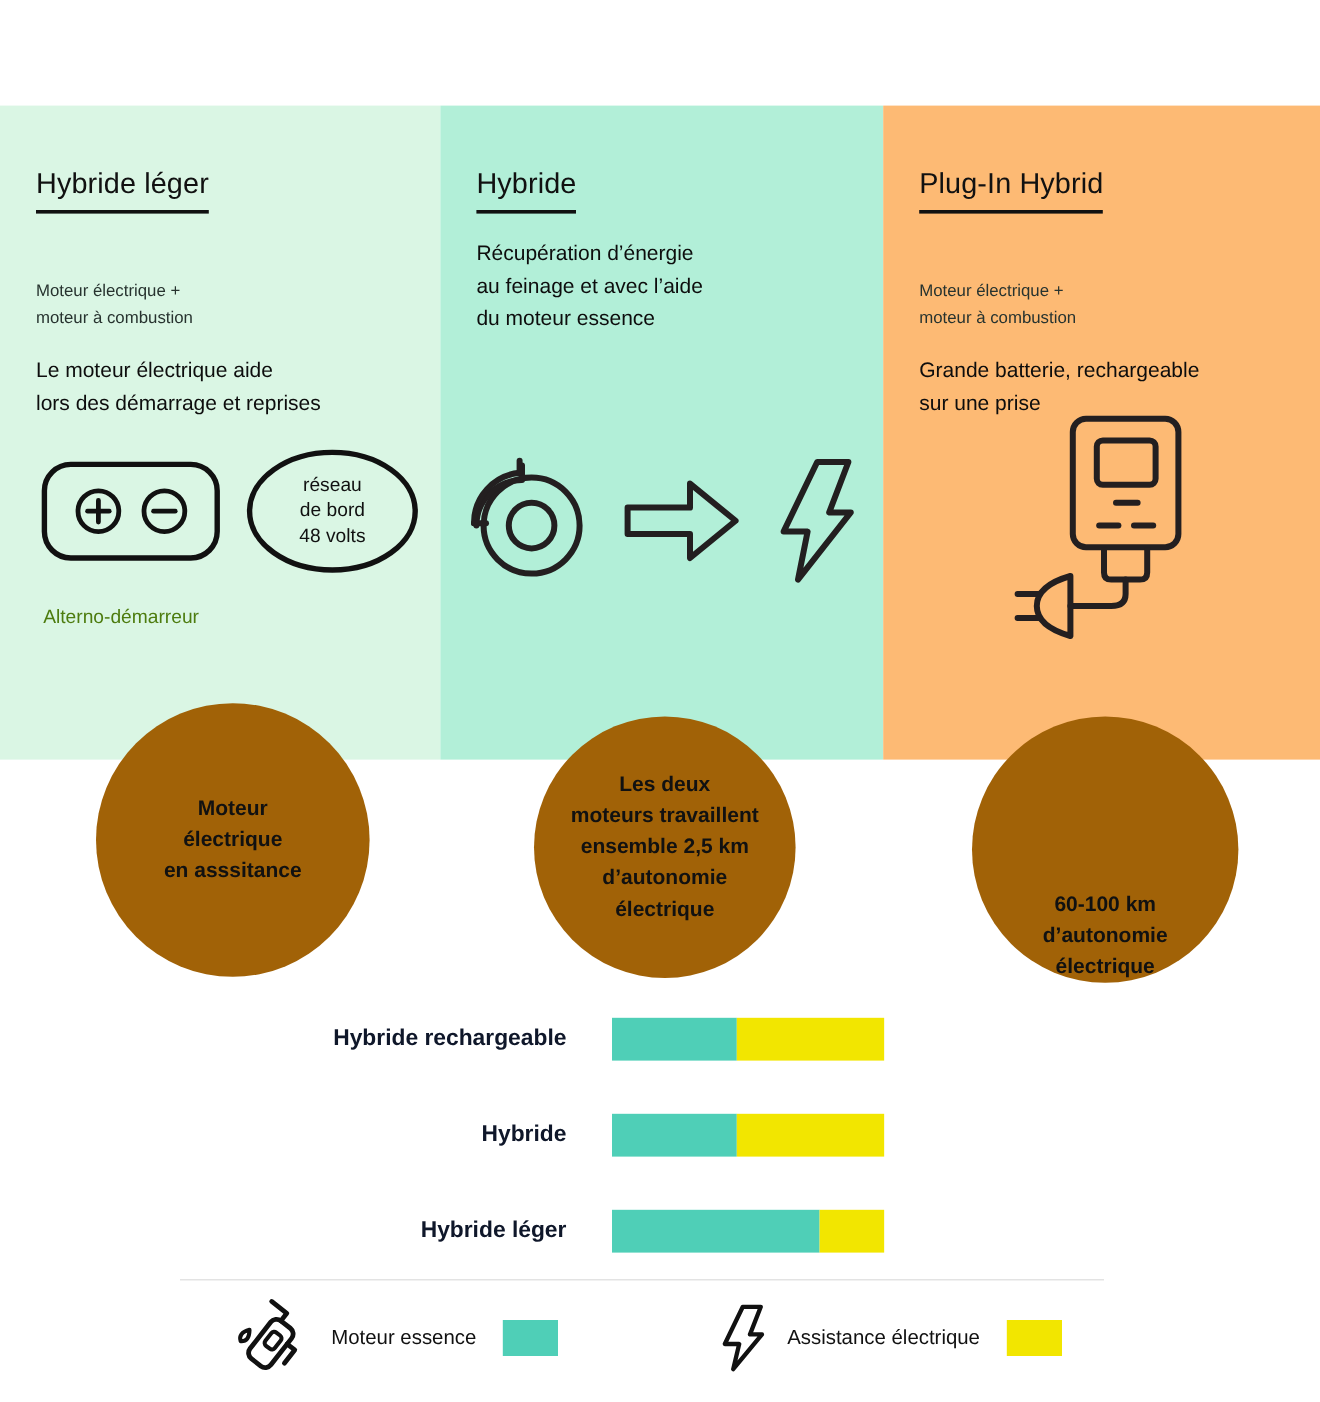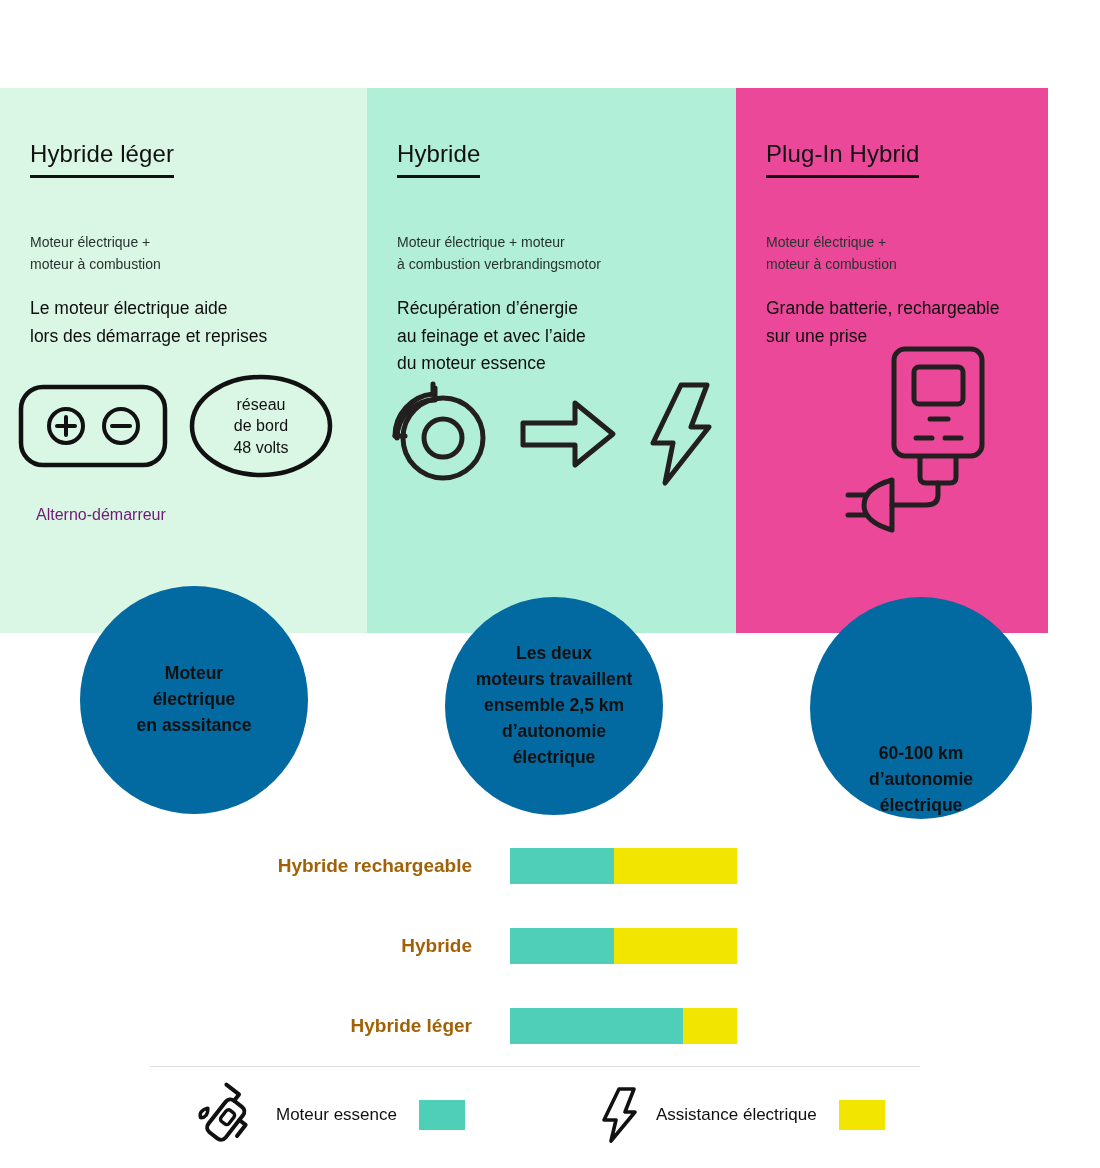--- a/index.html
+++ b/index.html
@@ -26,21 +26,21 @@
     position: absolute;
     left: 0;
     top: 88px;
     width: 1100px;
     height: 545px;
     display: flex;
   }
   .panel { height: 100%; position: relative; }
   .panel.p1 { width: 367px; background: #daf6e4; }
   .panel.p2 { width: 369px; background: #b2efd8; }
-  .panel.p3 { width: 312px; background: #ec4899; }
+  .panel.p3 { width: 364px; background: #fdba74; }
 
   .panel-inner {
     position: absolute;
     left: 30px;
     right: 18px;
     top: 0;
   }
 
   .panel-title {
     font-size: 24px;
@@ -68,44 +68,44 @@
     line-height: 1.55;
     font-weight: 400;
     color: #0d0d0d;
     margin-top: 20px;
     white-space: pre-line;
   }
 
   
   .icon-row {
     position: absolute;
-    left: 18px;
+    left: 34px;
     top: 285px;
     display: flex;
     align-items: center;
   }
   .icon-caption {
     position: absolute;
     left: 36px;
     top: 418px;
     font-size: 16px;
-    color: #701a75;
+    color: #4d7c0f;
   }
   .net-ellipse-text {
     font-size: 16px;
     line-height: 1.35;
     text-align: center;
     color: #111111;
   }
 
   
   .circle {
     position: absolute;
     border-radius: 50%;
-    background: #0369a1;
+    background: #a16207;
     display: flex;
     align-items: center;
     justify-content: center;
     text-align: center;
   }
   .circle span {
     font-size: 17.5px;
     line-height: 1.48;
     font-weight: 700;
     color: #111111;
@@ -128,21 +128,21 @@
     align-items: center;
     height: 80px;
   }
   .bar-label {
     width: 510px;
     text-align: right;
     padding-right: 38px;
     box-sizing: border-box;
     font-size: 19px;
     font-weight: 700;
-    color: #a16207;
+    color: #0f172a;
   }
   .bar-track {
     width: 227px;
     height: 36px;
     display: flex;
     overflow: hidden;
   }
   .seg-fuel { background: #4fcfb7; height: 100%; }
   .seg-elec { background: #f2e600; height: 100%; }
 
@@ -222,22 +222,20 @@
 48 volts</span>
         </span>
       </div>
 
       <div class="icon-caption">Alterno-démarreur</div>
     </div>
 
     <div class="panel p2">
       <div class="panel-inner">
         <div class="panel-title">Hybride</div>
-        <div class="panel-sub">Moteur électrique + moteur
-à combustion verbrandingsmotor</div>
         <div class="panel-lead">Récupération d’énergie
 au feinage et avec l’aide
 du moteur essence</div>
       </div>
 
       <div class="icon-row" style="top:292px; left:22px;">
 
         <span>
           <svg width="104" height="104" viewBox="0 0 104 104">
             <circle cx="54" cy="56" r="40" fill="none" stroke="#231f20" stroke-width="5"></circle>

